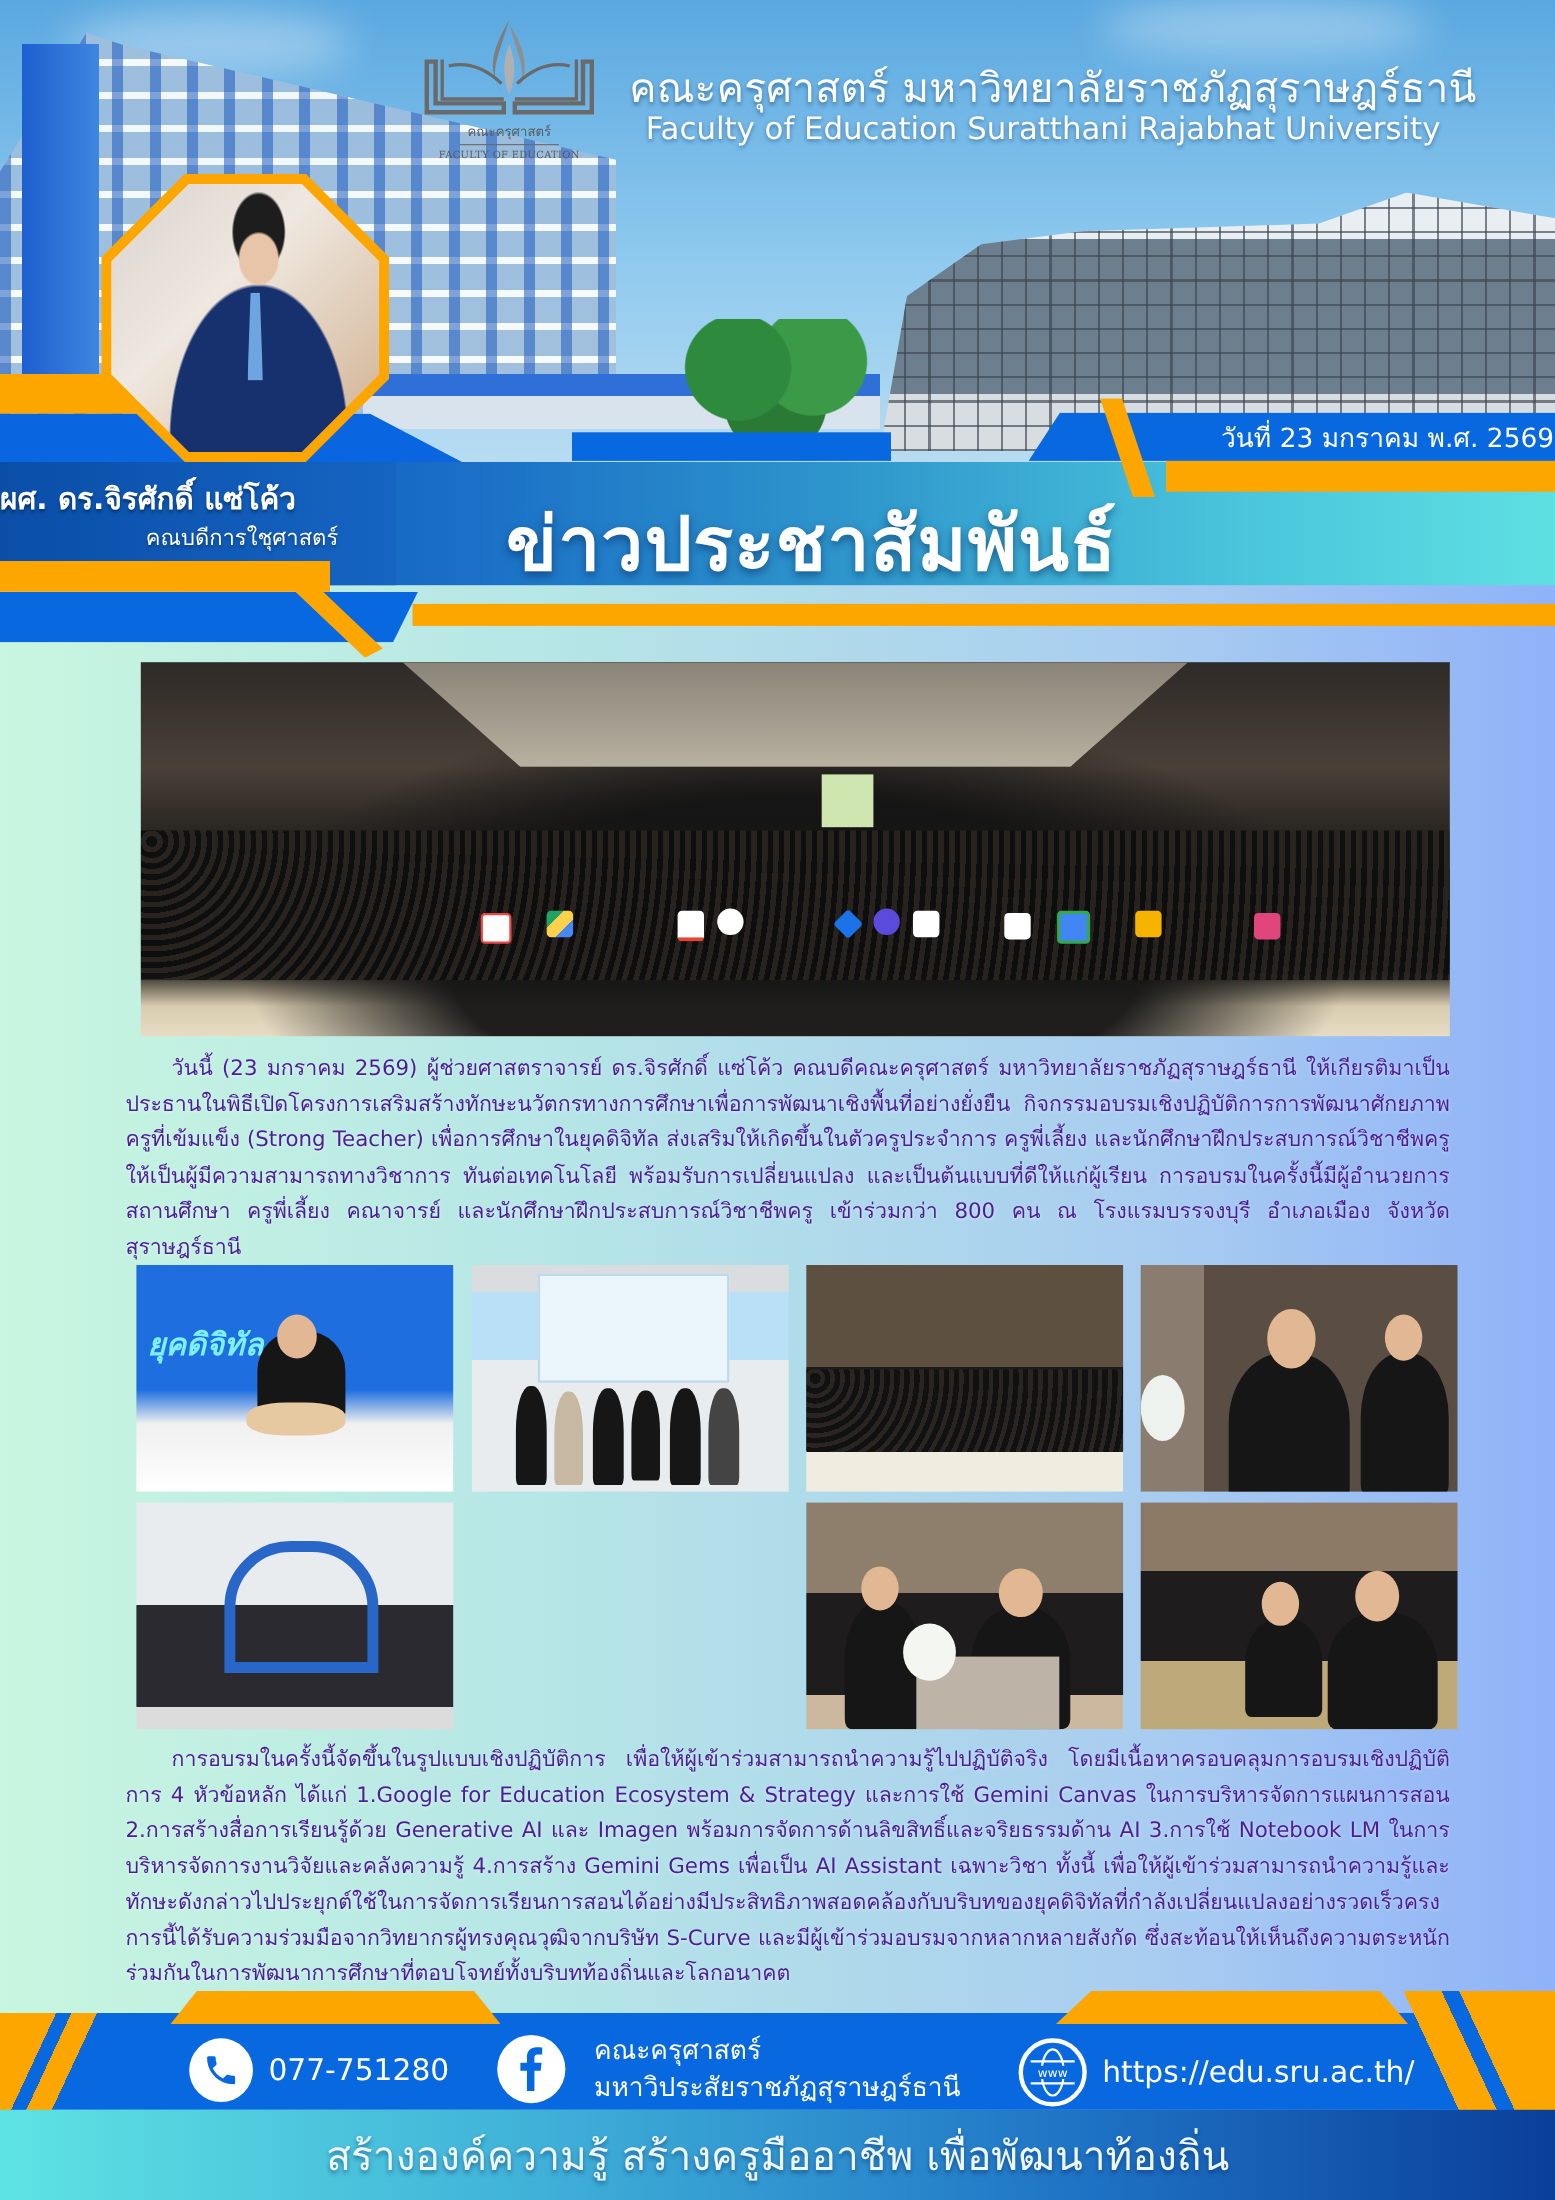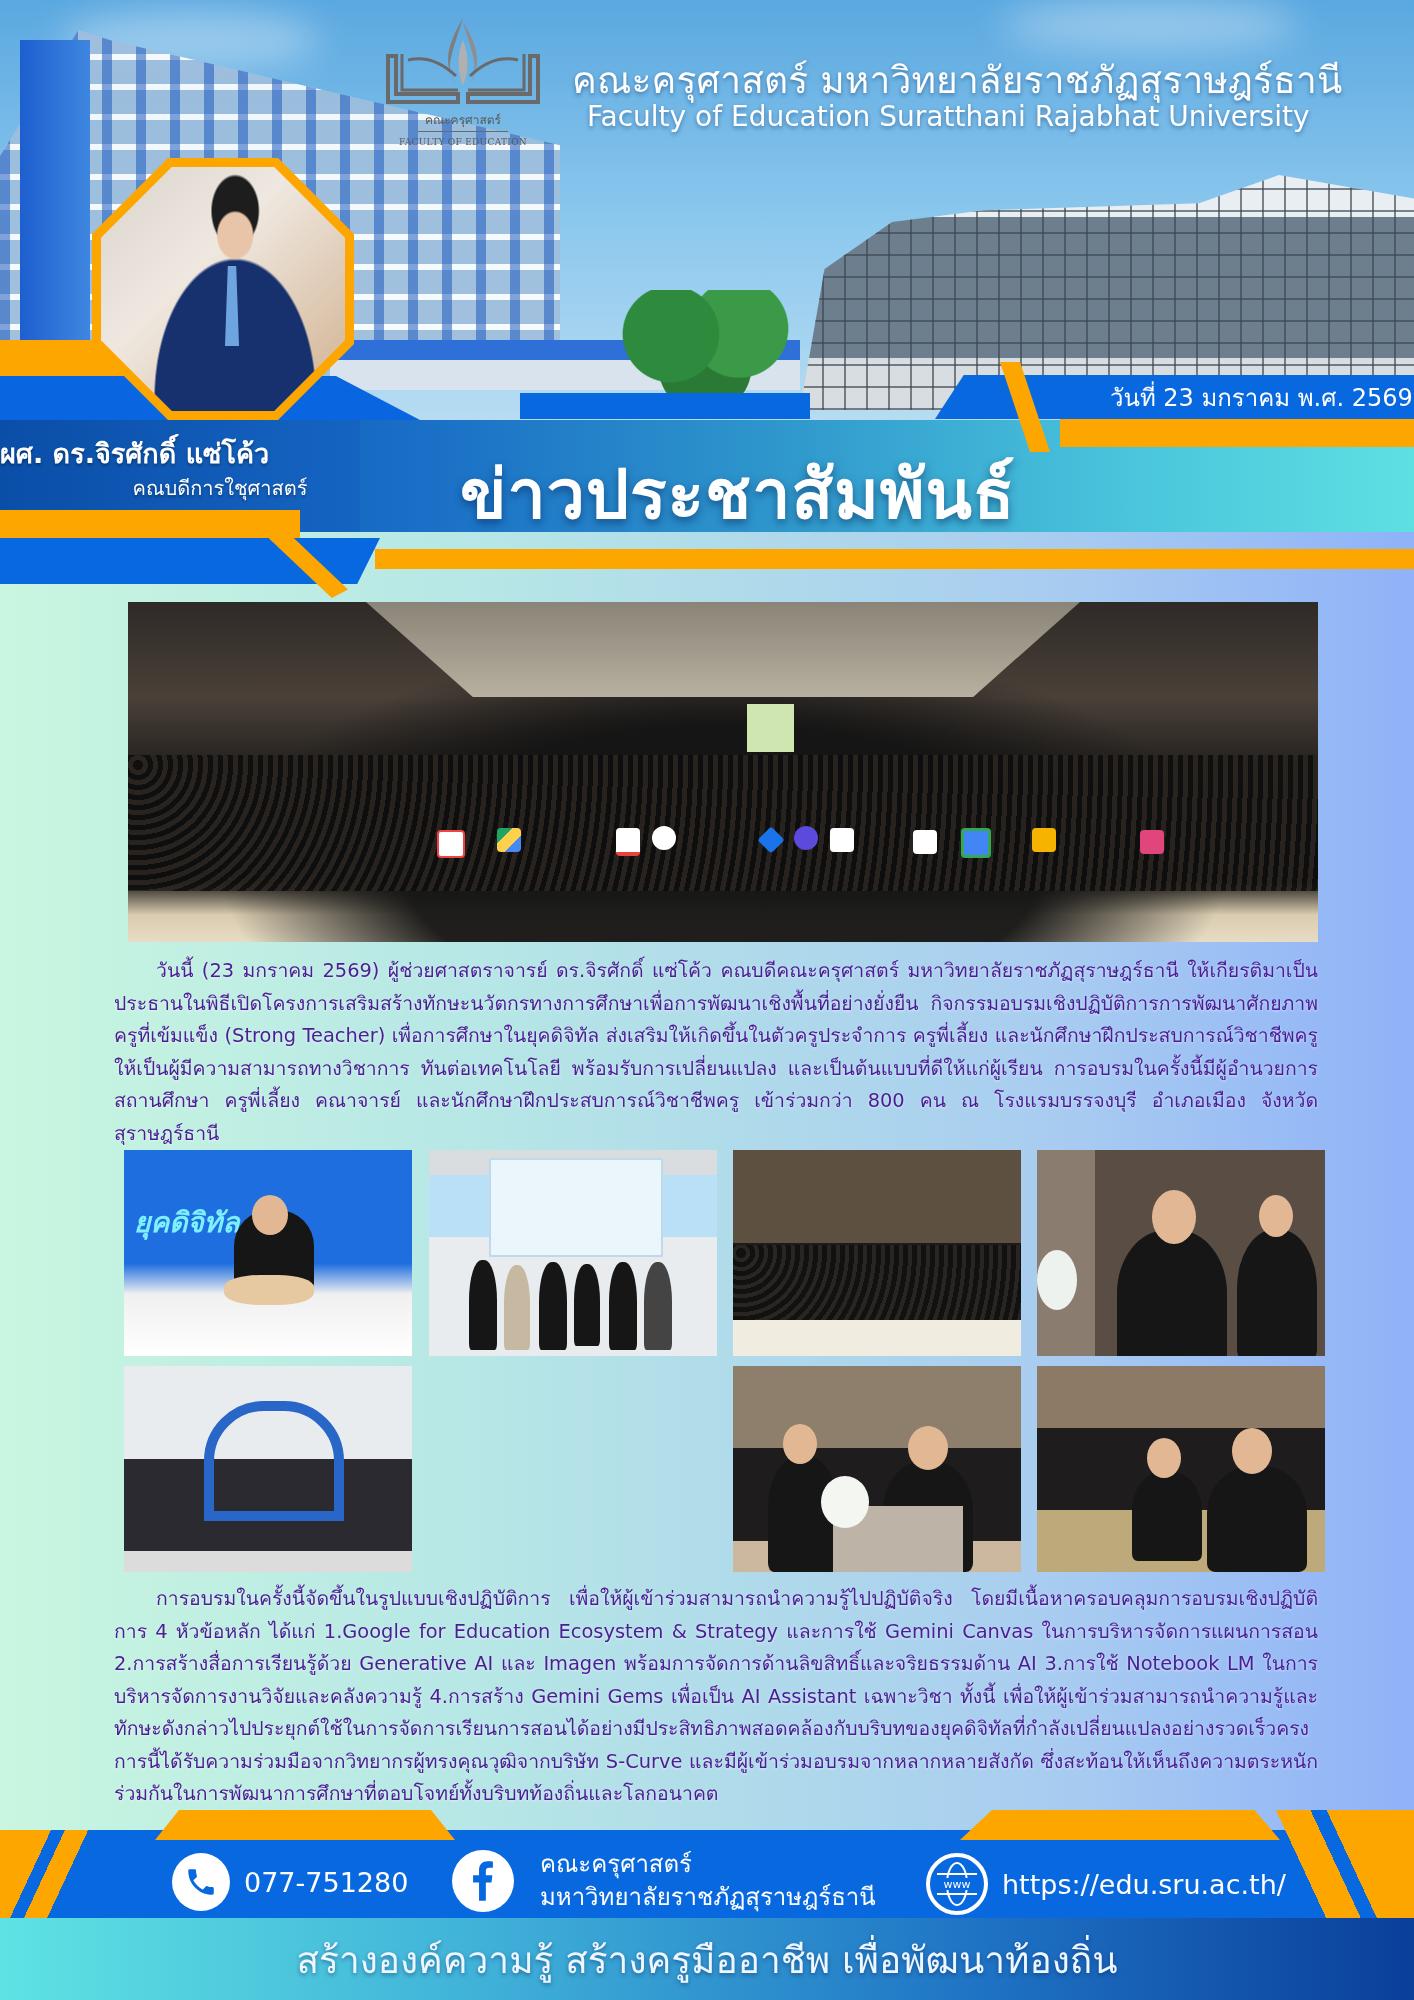--- a/index.html
+++ b/index.html
@@ -308,21 +308,21 @@
 </div>
 
 <div class="contact fb-contact">
   <span class="ic-circle" style="width:62px;height:62px;">
     <svg width="34" height="40" viewBox="0 0 24 28">
         <path fill="#0868df" d="M14 28V15h4l.6-5H14V7c0-1.4.4-2.4 2.4-2.4H19V.2C18.5.1 17 0 15.3 0 11.7 0 9.2 2.2 9.2 6.3V10H5v5h4.2v13H14z"></path>
       </svg>
   </span>
   <div class="fb-lines">
     <div>คณะครุศาสตร์</div>
-    <div>มหาวิทยาลัยราชภัฏสุราษฎร์ธานี</div>
+    <div>มหาวิประสัยราชภัฏสุราษฎร์ธานี</div>
   </div>
 </div>
 
 <div class="contact web-contact">
   <span class="ic-circle" style="background:transparent;border:4px solid #fff;width:54px;height:54px;">
     <svg width="48" height="48" viewBox="0 0 48 48">
       <ellipse cx="24" cy="24" rx="10" ry="21" fill="none" stroke="#fff" stroke-width="2"></ellipse>
       <line x1="4" y1="14" x2="44" y2="14" stroke="#fff" stroke-width="2"></line>
       <line x1="4" y1="34" x2="44" y2="34" stroke="#fff" stroke-width="2"></line>
       <rect x="3" y="18" width="42" height="12" fill="#0868df"></rect>

